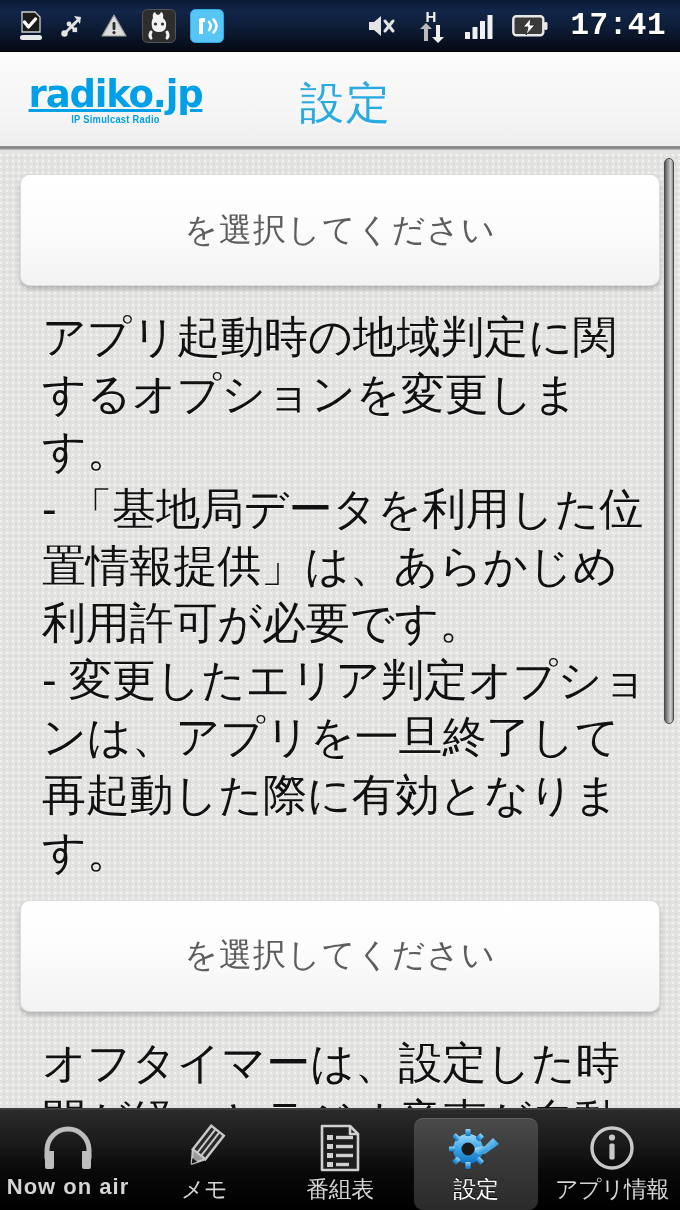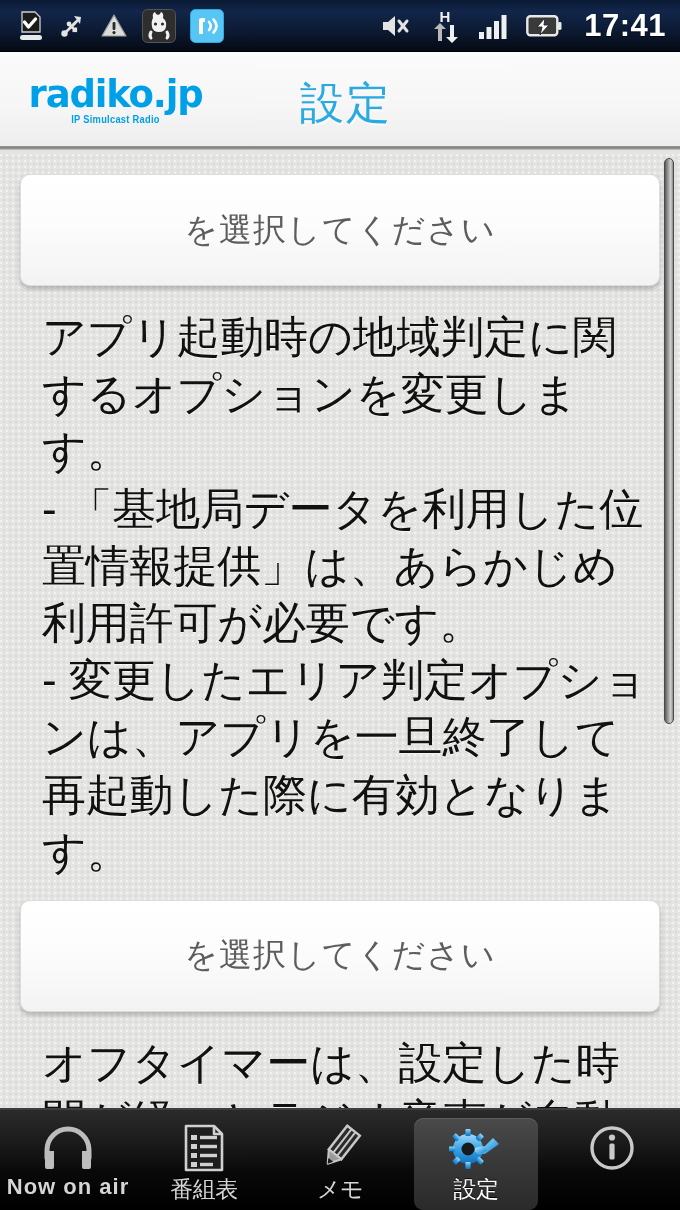--- a/index.html
+++ b/index.html
@@ -48,20 +48,21 @@
     display: block;
     line-height: 0;
   }
   #sb-clock {
     color: #ffffff;
     font-size: 31px;
     font-weight: bold;
     letter-spacing: 0.5px;
     margin-left: 6px;
     text-shadow: 0 1px 1px rgba(0,0,0,0.7);
+    font-family: Liberation Mono, monospace;
   }
 
   
   #appheader {
     position: absolute;
     top: 52px; left: 0;
     width: 680px;
     height: 98px;
     background: linear-gradient(180deg, #fbfbfb 0%, #f6f6f6 55%, #ededed 100%);
     box-sizing: border-box;
@@ -81,20 +82,21 @@
     width: 195px;
     text-align: center;
   }
   #logo-main {
     font-size: 37px;
     font-weight: bold;
     color: #00a0e9;
     letter-spacing: -1.2px;
     line-height: 1;
     font-family: "DejaVu Sans", sans-serif;
+    text-decoration: underline;
   }
   #logo-tagline {
     font-size: 10px;
     font-weight: bold;
     color: #00a0e9;
     letter-spacing: 0.3px;
     margin-top: 2px;
     line-height: 1;
     transform: scaleX(0.93);
   }
@@ -369,20 +371,37 @@
     <div class="tab">
       <div class="tab-inner">
         <span class="tab-icon">
           <svg width="54" height="44" viewBox="0 0 54 44">
             <path d="M6 32 V24 a21 21 0 0 1 42 0 V32" fill="none" stroke="#bdbdbd" stroke-width="5" stroke-linecap="round"></path>
             <path d="M4 25 h9 v16 q0 2 -2 2 h-5 q-2 0 -2 -2 z" fill="#bdbdbd"></path>
             <path d="M41 25 h9 v16 q0 2 -2 2 h-5 q-2 0 -2 -2 z" fill="#bdbdbd"></path>
           </svg>
         </span>
         <span class="tab-label latin">Now on air</span>
+      </div>
+    </div>
+
+    <div class="tab">
+      <div class="tab-inner">
+        <span class="tab-icon">
+          <svg width="50" height="48" viewBox="0 0 50 48">
+            <g transform="rotate(38 25 24)">
+              <rect x="17" y="2" width="16" height="30" fill="#2a2a2a" stroke="#c8c8c8" stroke-width="2.4"></rect>
+              <line x1="22.5" y1="2" x2="22.5" y2="32" stroke="#c8c8c8" stroke-width="2"></line>
+              <line x1="27.5" y1="2" x2="27.5" y2="32" stroke="#c8c8c8" stroke-width="2"></line>
+              <path d="M17 32 L25 44 L33 32 Z" fill="#9a9a9a" stroke="#c8c8c8" stroke-width="2" stroke-linejoin="round"></path>
+              <path d="M22 39 L25 44 L28 39 Z" fill="#1a1a1a"></path>
+            </g>
+          </svg>
+        </span>
+        <span class="tab-label">メモ</span>
       </div>
     </div>
 
     <div class="tab">
       <div class="tab-inner">
         <span class="tab-icon">
           <svg width="44" height="48" viewBox="0 0 44 48">
             <path d="M4 2 h28 l8 8 v36 h-36 z" fill="#1e1e1e" stroke="#d0d0d0" stroke-width="2.6" stroke-linejoin="round"></path>
             <path d="M32 2 v8 h8" fill="none" stroke="#d0d0d0" stroke-width="2.6" stroke-linejoin="round"></path>
             <g fill="#d0d0d0">
@@ -391,37 +410,20 @@
               <rect x="9" y="20" width="6" height="5"></rect>
               <rect x="18" y="20.8" width="17" height="3.4"></rect>
               <rect x="9" y="29" width="6" height="5"></rect>
               <rect x="18" y="29.8" width="17" height="3.4"></rect>
               <rect x="9" y="38" width="6" height="5"></rect>
               <rect x="18" y="38.8" width="13" height="3.4"></rect>
             </g>
           </svg>
         </span>
         <span class="tab-label">番組表</span>
-      </div>
-    </div>
-
-    <div class="tab">
-      <div class="tab-inner">
-        <span class="tab-icon">
-          <svg width="50" height="48" viewBox="0 0 50 48">
-            <g transform="rotate(38 25 24)">
-              <rect x="17" y="2" width="16" height="30" fill="#2a2a2a" stroke="#c8c8c8" stroke-width="2.4"></rect>
-              <line x1="22.5" y1="2" x2="22.5" y2="32" stroke="#c8c8c8" stroke-width="2"></line>
-              <line x1="27.5" y1="2" x2="27.5" y2="32" stroke="#c8c8c8" stroke-width="2"></line>
-              <path d="M17 32 L25 44 L33 32 Z" fill="#9a9a9a" stroke="#c8c8c8" stroke-width="2" stroke-linejoin="round"></path>
-              <path d="M22 39 L25 44 L28 39 Z" fill="#1a1a1a"></path>
-            </g>
-          </svg>
-        </span>
-        <span class="tab-label">メモ</span>
       </div>
     </div>
 
     <div class="tab active">
       <div class="tab-inner">
         <span class="tab-icon">
           <svg width="54" height="48" viewBox="0 0 54 48">
             <defs>
               <linearGradient id="gearGrad" x1="0" y1="0" x2="0" y2="1">
                 <stop offset="0%" stop-color="#9fd8f7"></stop>
@@ -460,17 +462,18 @@
 
     <div class="tab">
       <div class="tab-inner">
         <span class="tab-icon">
           <svg width="48" height="48" viewBox="0 0 48 48">
             <circle cx="24" cy="24" r="20" fill="none" stroke="#c9c9c9" stroke-width="3.4"></circle>
             <circle cx="24" cy="13.5" r="3.1" fill="#c9c9c9"></circle>
             <rect x="21.4" y="19.5" width="5.2" height="16" rx="1.6" fill="#c9c9c9"></rect>
           </svg>
         </span>
+        <span class="tab-label">アプリ情報</span>
       </div>
     </div>
 
   </div>
 </div>
 
 </body></html>

